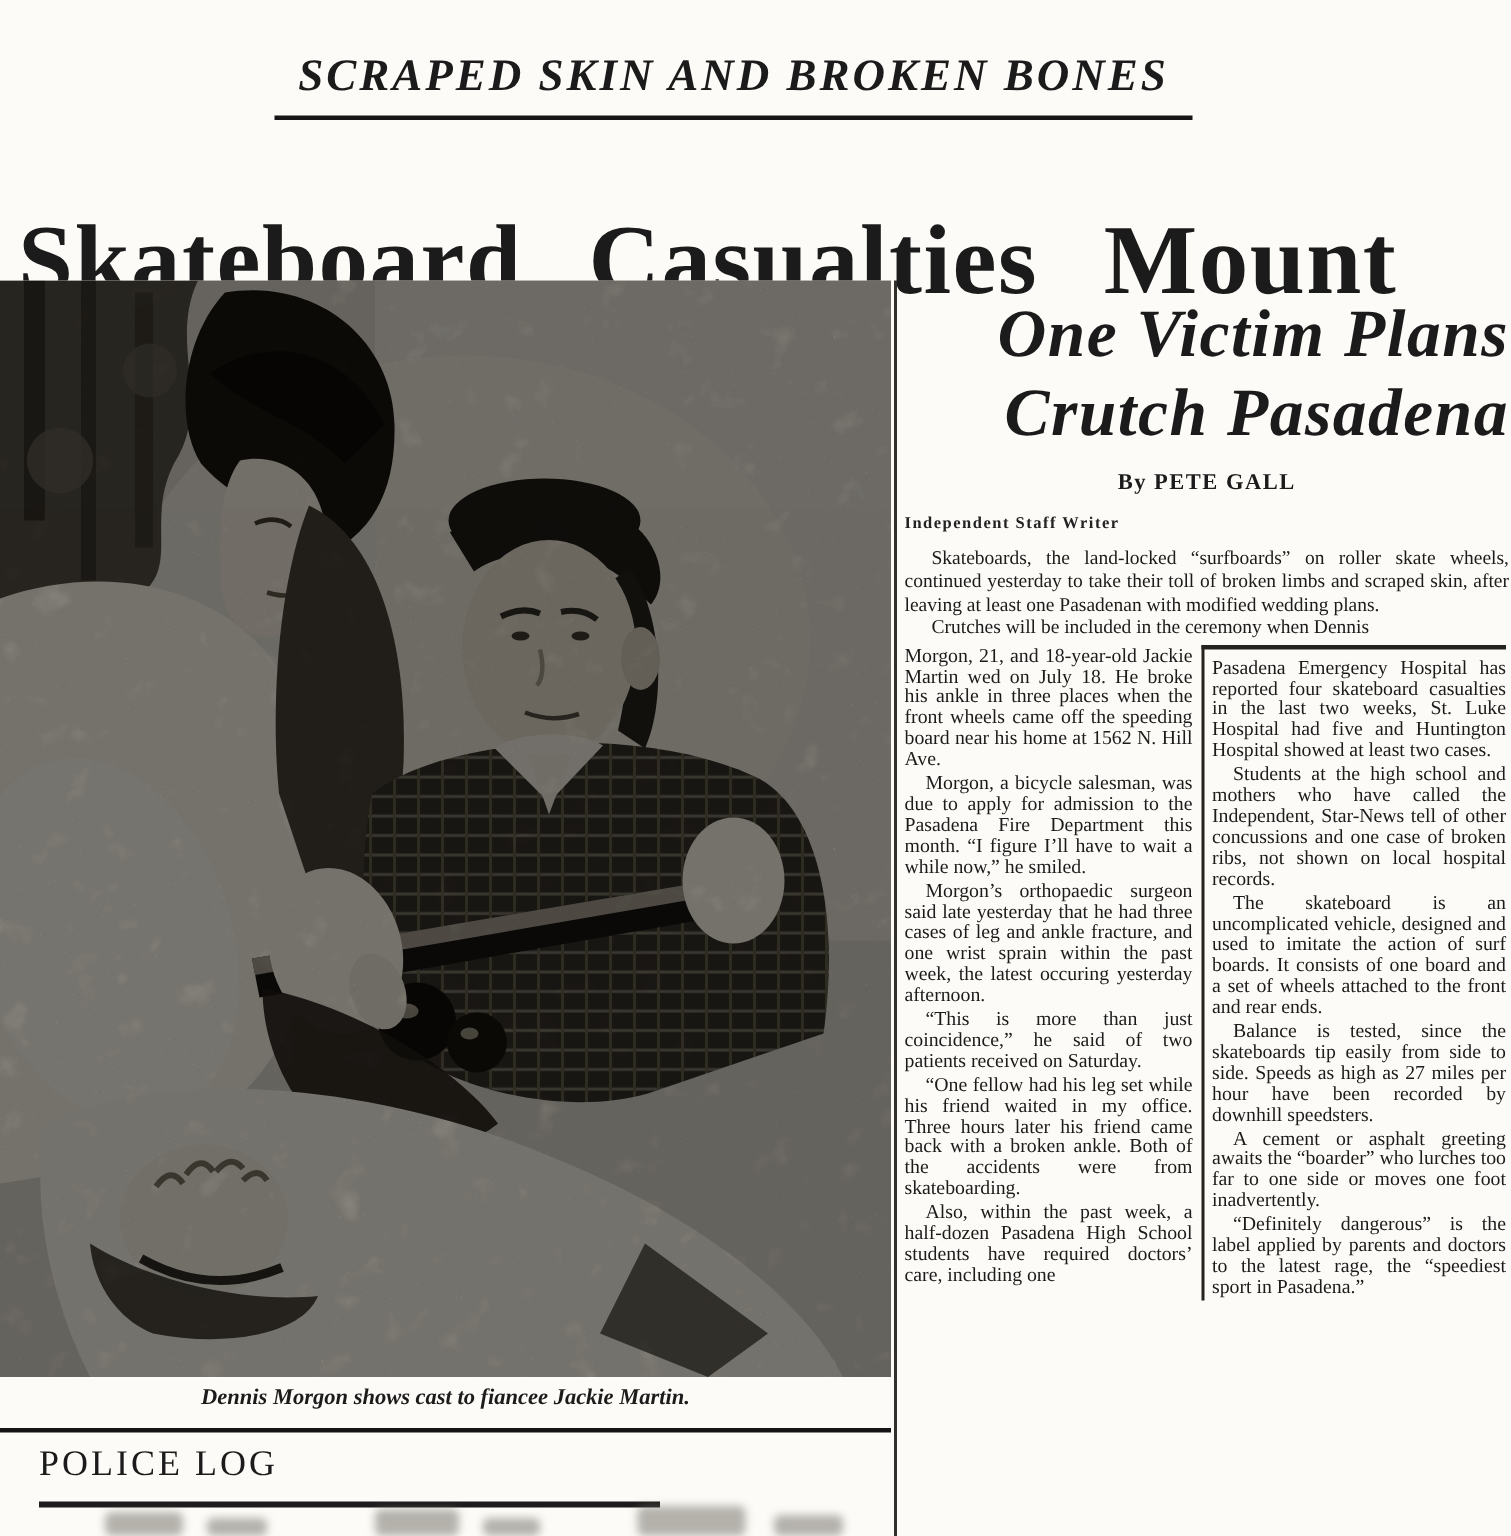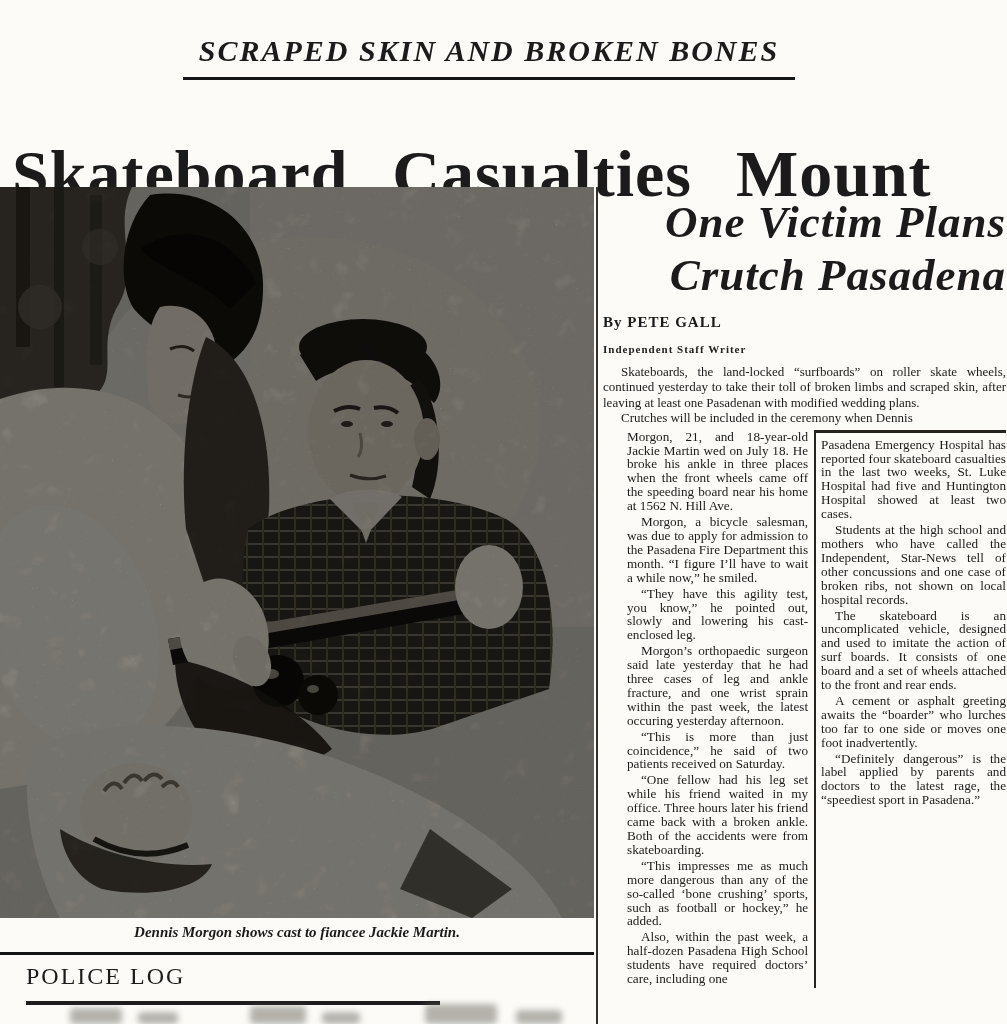--- a/index.html
+++ b/index.html
@@ -29,26 +29,26 @@
   
   .police-log{left:26px;top:963px;font-size:24px;font-weight:normal;letter-spacing:2px;}
   .police-rule{left:26px;top:1001px;width:414px;height:4px;background:#1d1d1d;}
   .ghost{position:absolute;background:#6e6a62;filter:blur(3px);opacity:.5;border-radius:4px;}
 
   
   .photo-col-rule{left:596px;top:187px;width:2px;height:837px;background:#33302b;}
   .article{left:603px;top:196px;width:403px;height:828px;overflow:hidden;}
   .art-headline{font-size:45px;line-height:53px;font-weight:bold;font-style:italic;
     text-align:right;letter-spacing:1px;}
-  .byline{margin-top:12px;font-weight:bold;font-size:15px;letter-spacing:1px;}
+  .byline{margin-top:12px;text-align:center;font-weight:bold;font-size:15px;letter-spacing:1px;}
   .byline-org{margin-top:12px;text-align:left;font-weight:bold;font-size:11px;letter-spacing:1px;color:#222;}
   .lead{margin-top:9px;font-size:13px;line-height:15.4px;text-align:justify;}
   .lead p{margin:0;text-indent:18px;}
   .cols{display:flex;margin-top:4px;}
-  .col{font-size:13.2px;line-height:13.9px;text-align:justify;margin-left:24px;}
+  .col{font-size:13.2px;line-height:13.9px;text-align:justify;}
   .col p{margin:0 0 2px;text-indent:14px;}
   .col p:first-child{text-indent:0;}
   .col-left{width:192px;padding-right:4px;}
   .col-right{width:196px;border-left:2px solid #26231f;border-top:3px solid #26231f;
     padding-left:5px;padding-top:5px;margin-left:2px;}
 </style>
 </head>
 <body>
 
 <div class="abs kicker-wrap">
@@ -165,28 +165,27 @@
 
   <div class="lead">
       <p>Skateboards, the land-locked “surfboards” on roller skate wheels, continued yesterday to take their toll of broken limbs and scraped skin, after leaving at least one Pasadenan with modified wedding plans.</p>
       <p>Crutches will be included in the ceremony when Dennis</p>
     </div>
 
   <div class="cols">
     <div class="col col-left">
         <p>Morgon, 21, and 18-year-old Jackie Martin wed on July 18. He broke his ankle in three places when the front wheels came off the speeding board near his home at 1562 N. Hill Ave.</p>
         <p>Morgon, a bicycle salesman, was due to apply for admission to the Pasadena Fire Department this month. “I figure I’ll have to wait a while now,” he smiled.</p>
-        <p>“They have this agility test, you know,” he pointed out, slowly and lowering his cast-enclosed leg.</p>
         <p>Morgon’s orthopaedic surgeon said late yesterday that he had three cases of leg and ankle fracture, and one wrist sprain within the past week, the latest occuring yesterday afternoon.</p>
         <p>“This is more than just coincidence,” he said of two patients received on Saturday.</p>
         <p>“One fellow had his leg set while his friend waited in my office. Three hours later his friend came back with a broken ankle. Both of the accidents were from skateboarding.</p>
-        <p>“This impresses me as much more dangerous than any of the so-called ‘bone crushing’ sports, such as football or hockey,” he added.</p>
         <p>Also, within the past week, a half-dozen Pasadena High School students have required doctors’ care, including one</p>
       </div>
     <div class="col col-right">
         <p>Pasadena Emergency Hospital has reported four skateboard casualties in the last two weeks, St. Luke Hospital had five and Huntington Hospital showed at least two cases.</p>
         <p>Students at the high school and mothers who have called the Independent, Star-News tell of other concussions and one case of broken ribs, not shown on local hospital records.</p>
         <p>The skateboard is an uncomplicated vehicle, designed and used to imitate the action of surf boards. It consists of one board and a set of wheels attached to the front and rear ends.</p>
+        <p>Balance is tested, since the skateboards tip easily from side to side. Speeds as high as 27 miles per hour have been recorded by downhill speedsters.</p>
         <p>A cement or asphalt greeting awaits the “boarder” who lurches too far to one side or moves one foot inadvertently.</p>
         <p>“Definitely dangerous” is the label applied by parents and doctors to the latest rage, the “speediest sport in Pasadena.”</p>
       </div>
   </div>
 </div>
 
 </body></html>

